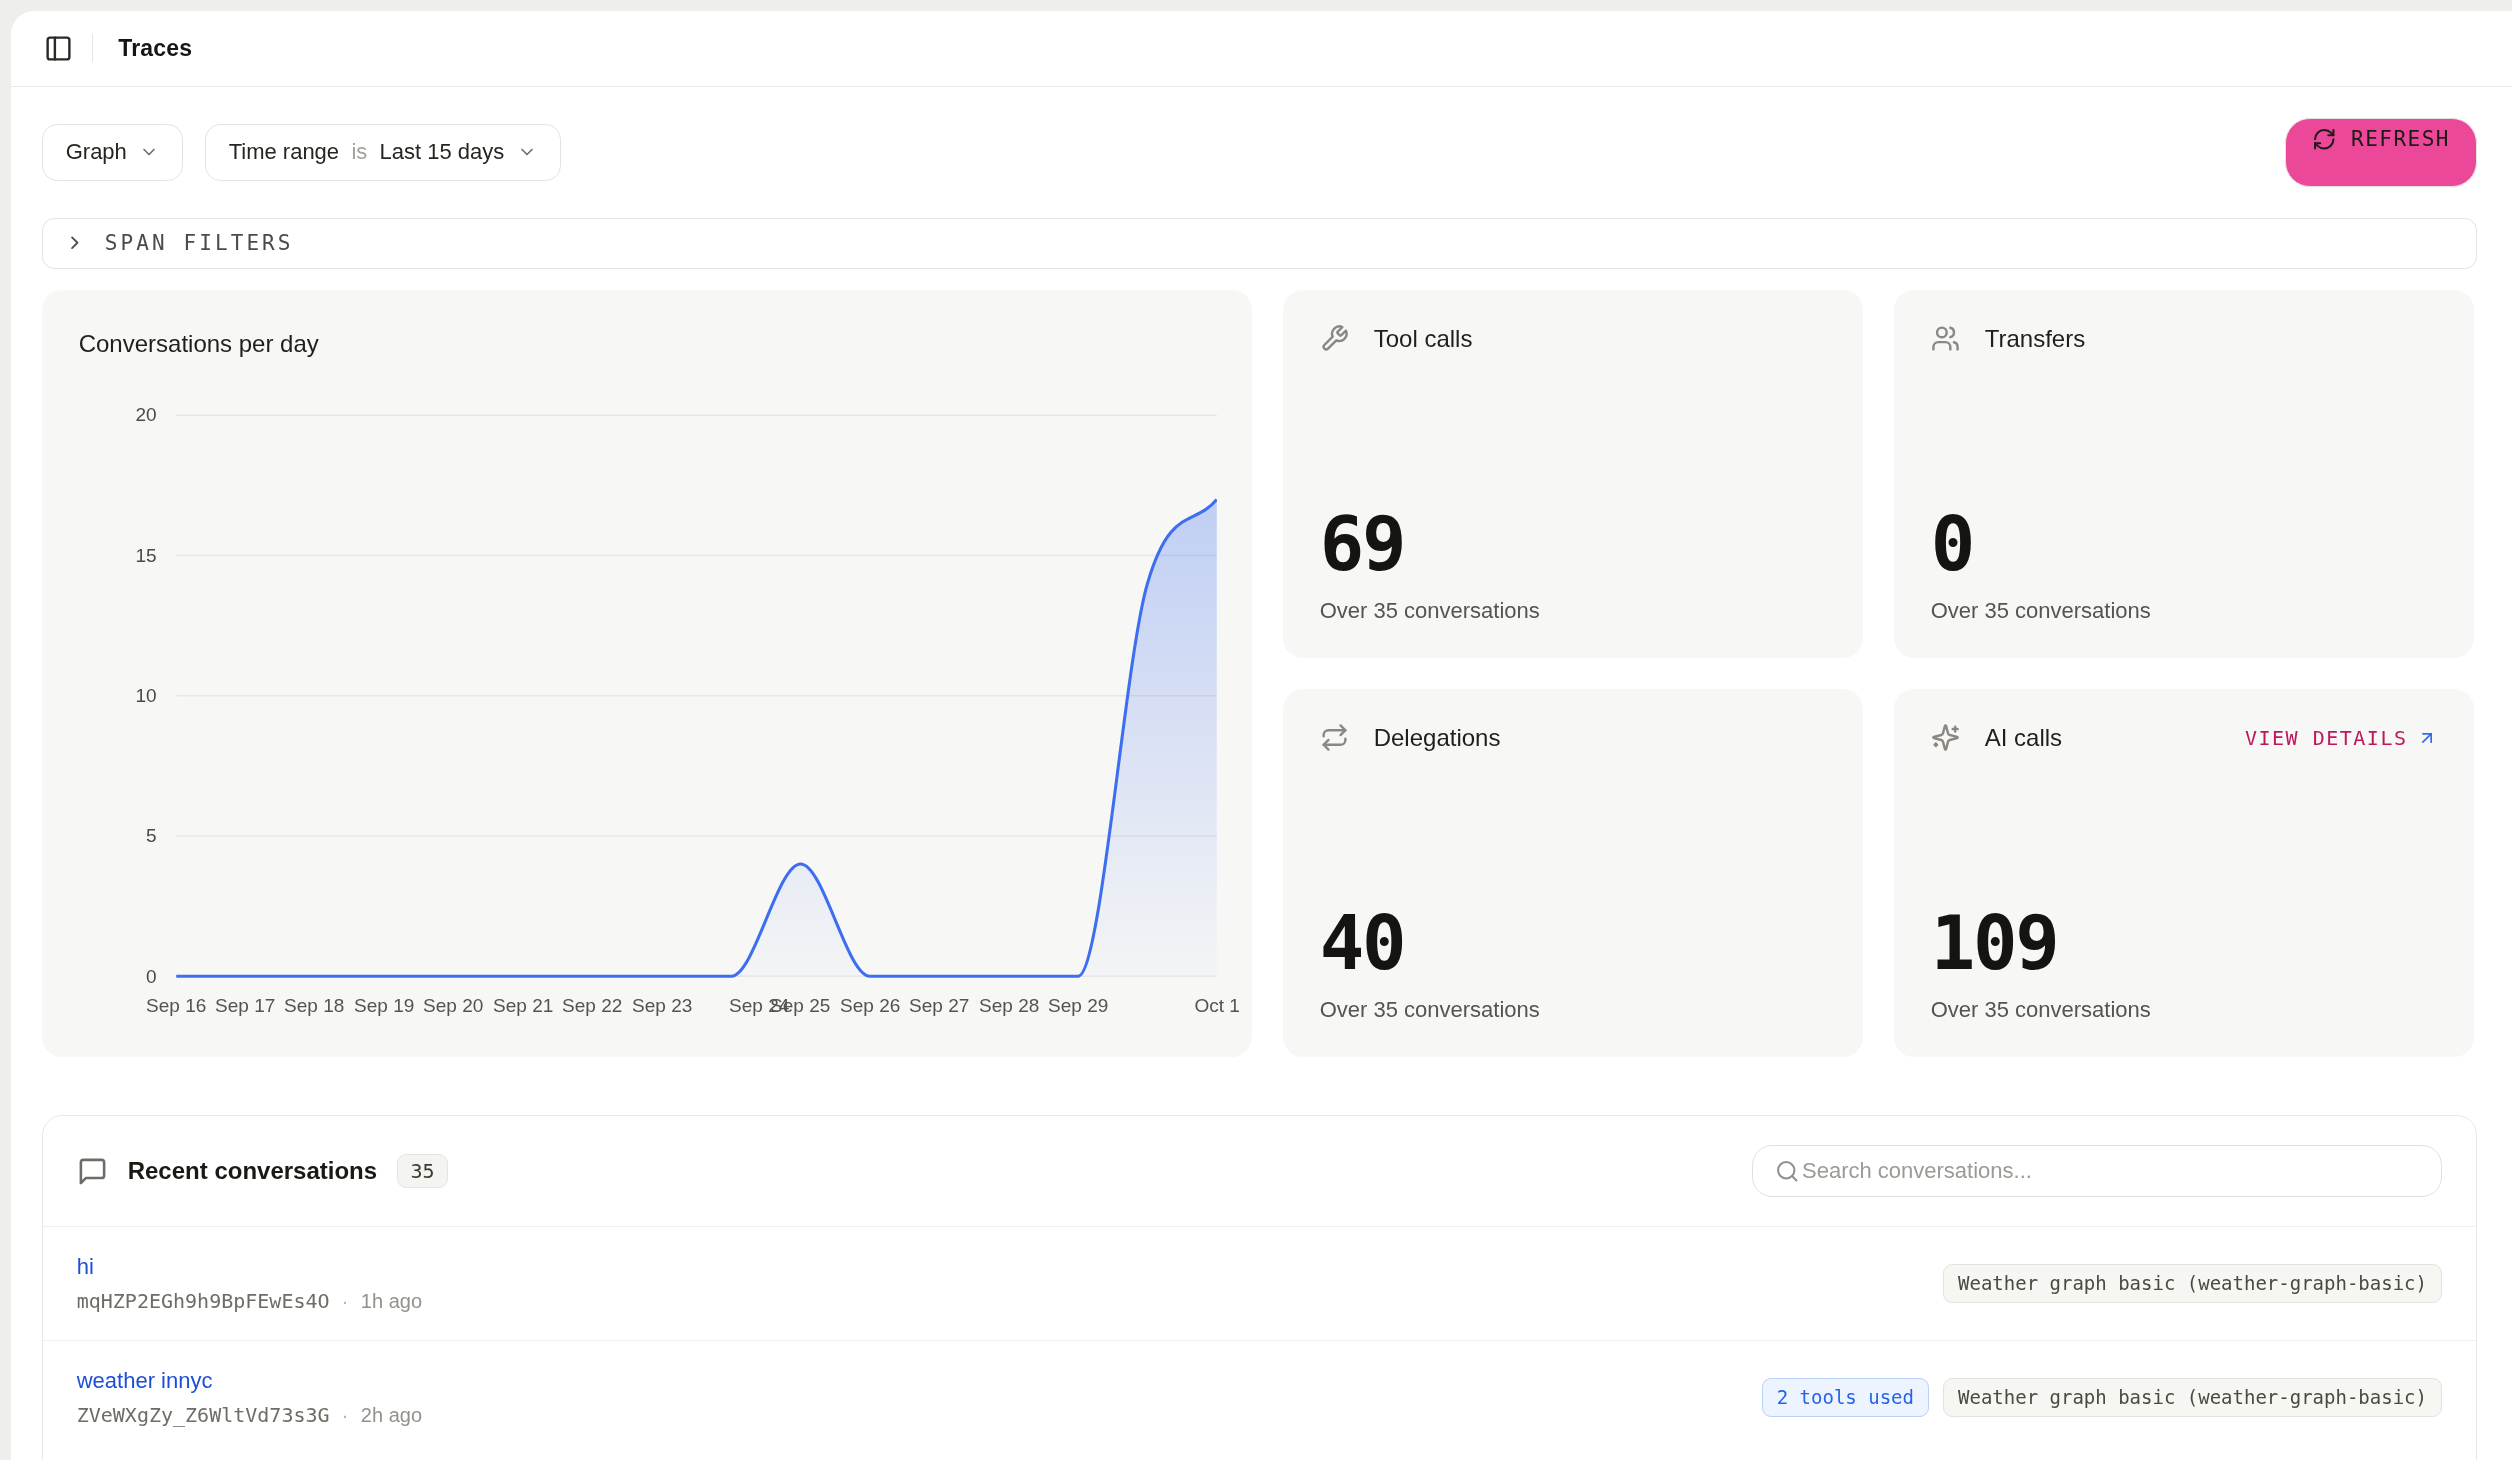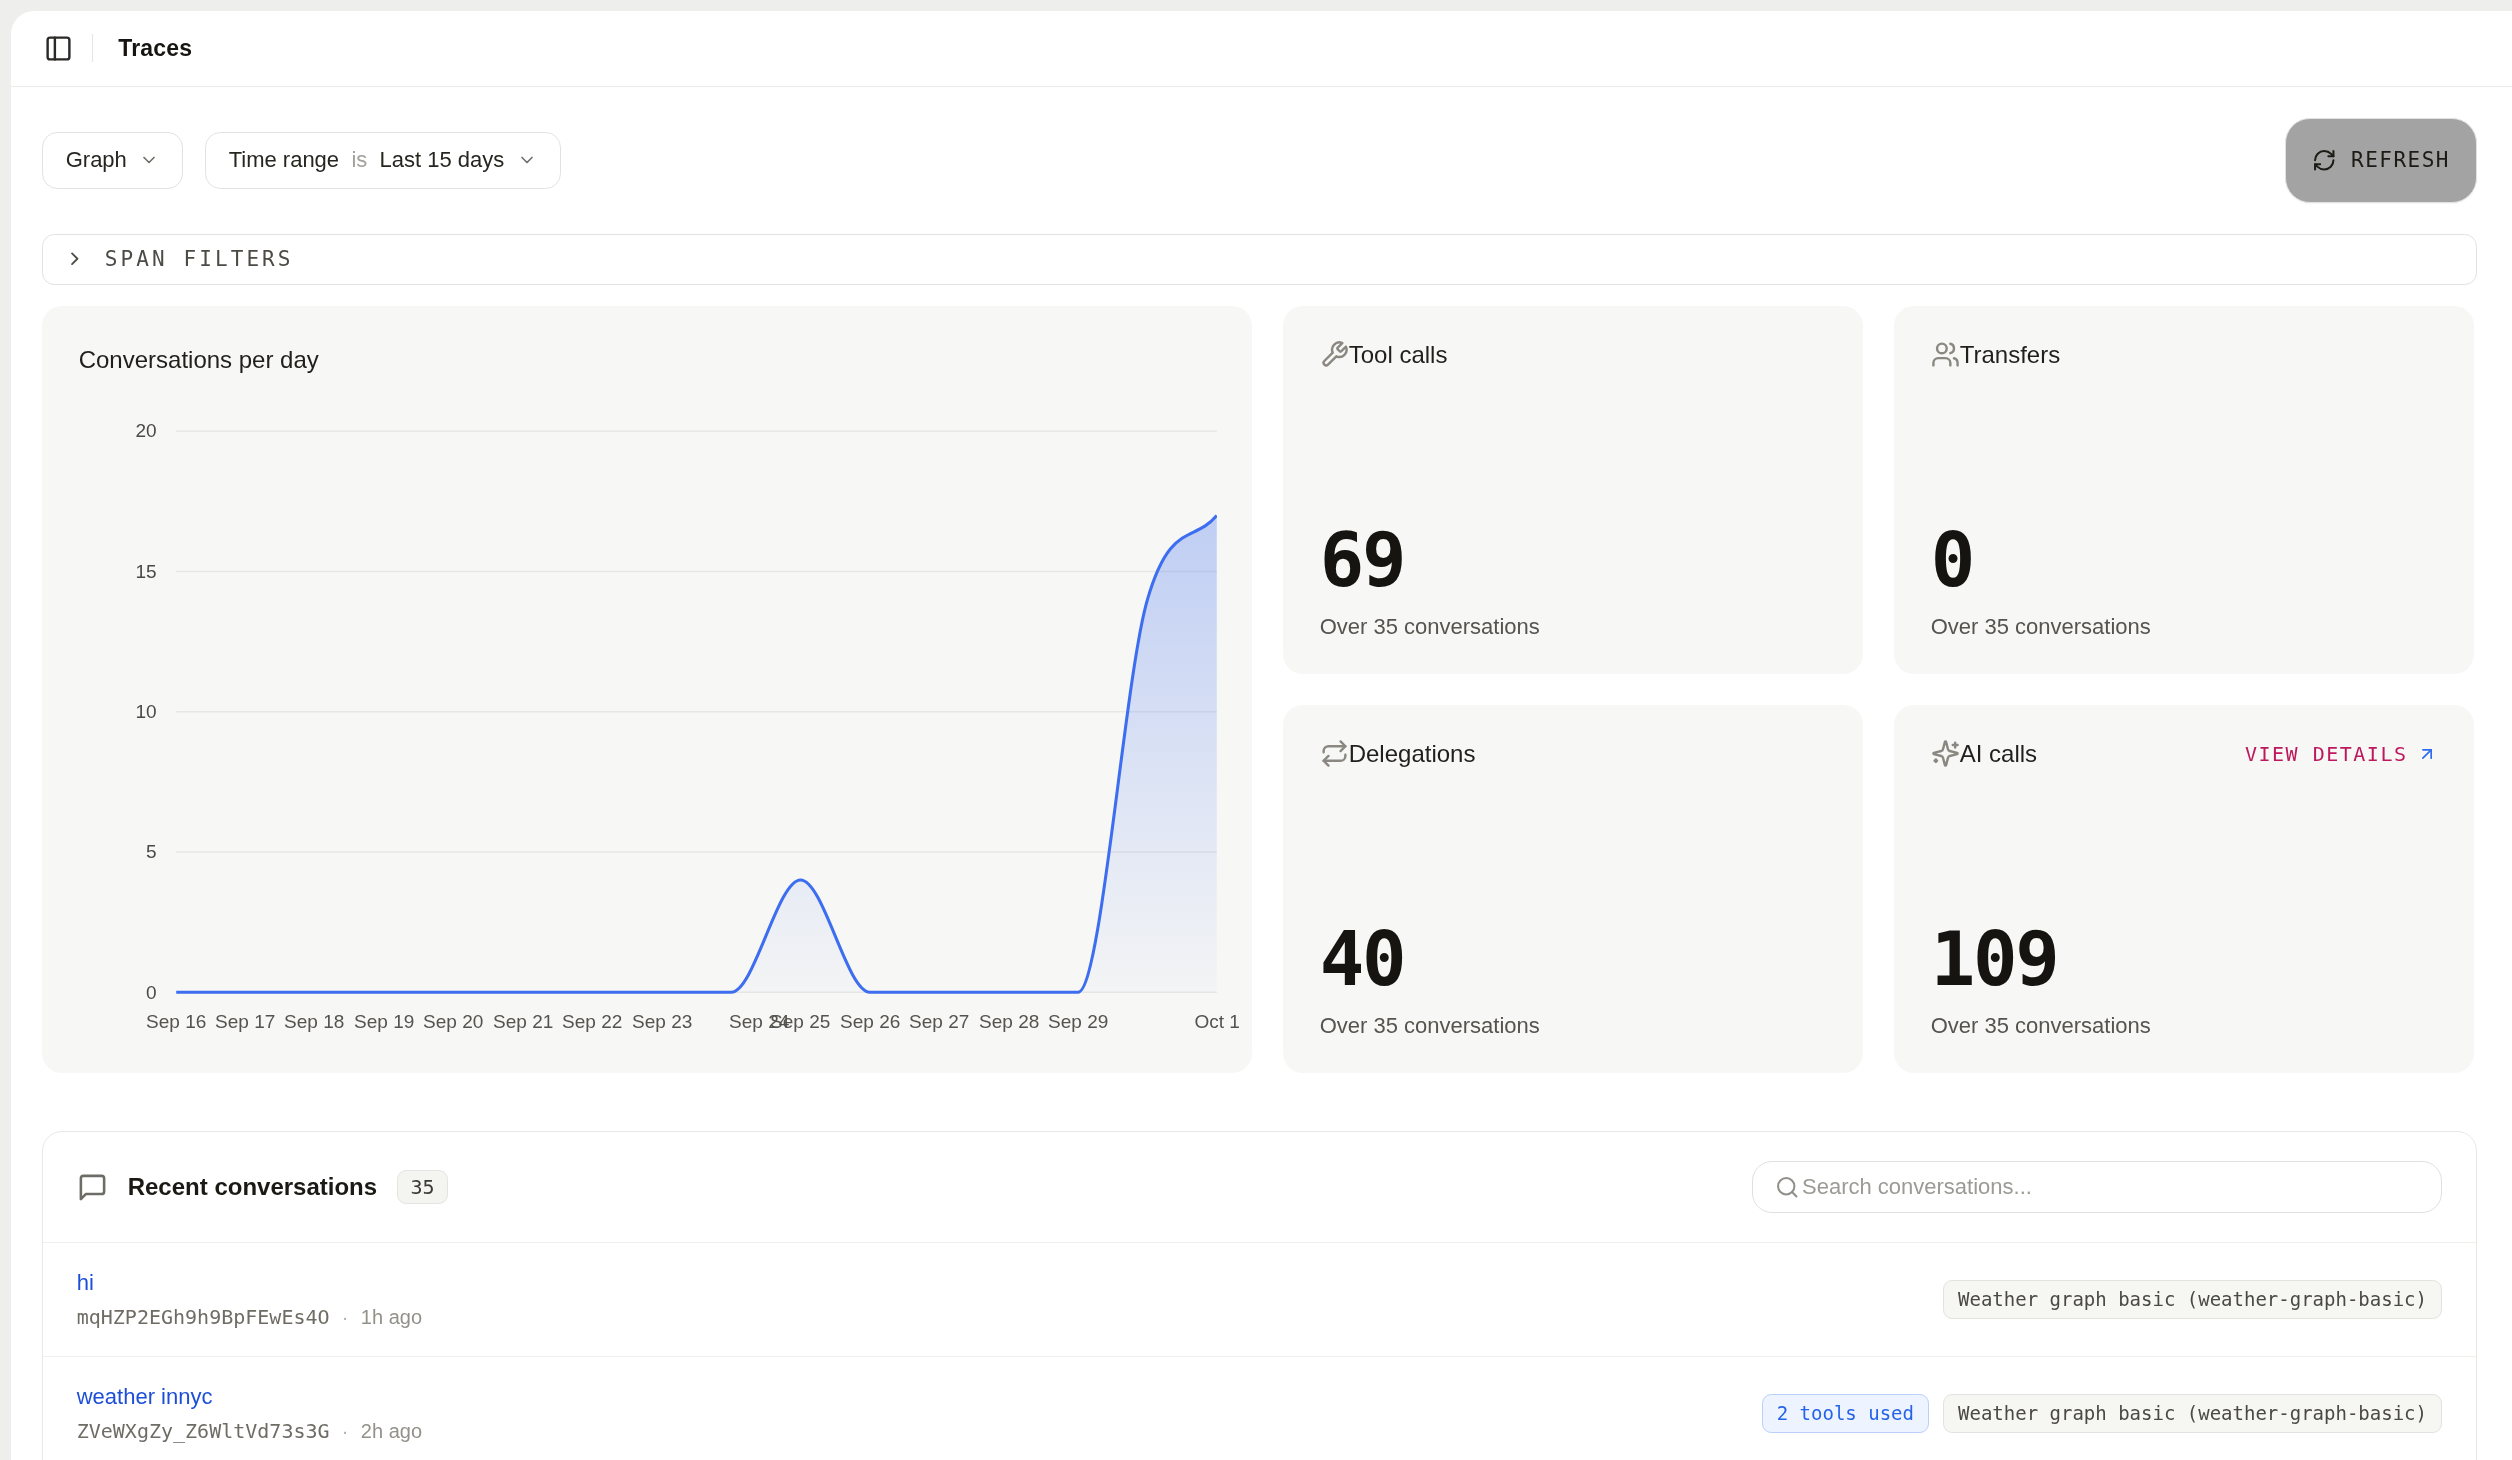--- a/index.html
+++ b/index.html
@@ -24,42 +24,42 @@
   
   .main{padding:31px 35px 0 31px;}
   .toolbar{display:flex;align-items:center;gap:21.5px;}
   .pill{
     display:flex;align-items:center;gap:12.3px;height:55px;padding:0 23px;
     background:#fff;border:1.5px solid #e3e2df;border-radius:15.3px;font-size:22px;color:#26251f;cursor:pointer;white-space:nowrap;
   }
   .pill .op{color:#a3a19b;}
   .pill svg{width:20px;height:20px;stroke:#6f6e68;}
   .refresh-btn{
-    margin-left:auto;display:flex;align-items:center;gap:14px;height:51px;padding:16px 26px;
-    background:#a3a3a3;border:1.5px solid #e3e2df;border-radius:25px;cursor:pointer;
+    margin-left:auto;display:flex;gap:14px;height:51px;padding:8px 26px;
+    background:#ec4899;border:1.5px solid #e3e2df;border-radius:25px;cursor:pointer;
     font-size:21px;letter-spacing:1.5px;color:#1c1b16;box-shadow:0 0.8px 1.5px rgba(0,0,0,.04);
   }
   .refresh-btn svg{width:24.5px;height:24.5px;stroke:#1c1b16;}
   .span-filters{
     margin-top:31px;height:49px;display:flex;align-items:center;gap:19px;padding:0 21.5px;
     border:1.5px solid #e3e2df;border-radius:12.3px;cursor:pointer;
     font-size:21px;letter-spacing:3.1px;color:#4d4b46;
   }
   .span-filters svg{width:21.5px;height:21.5px;stroke:#4d4b46;}
   
   .dash{margin-top:21.5px;display:grid;grid-template-columns:1210px 580px 580px;grid-template-rows:368px 368px;gap:31px;}
   .card{background:#f7f7f5;border-radius:20px;position:relative;}
   .chart-card{grid-row:1 / span 2;}
   .chart-title{position:absolute;left:37px;top:40px;font-size:24px;color:#211f1b;}
   .y-label{position:absolute;width:115px;text-align:right;font-size:19px;color:#4c4a45;}
   .x-label{position:absolute;width:107px;text-align:center;font-size:19px;color:#55534e;top:705px;}
   #chart-svg{position:absolute;left:134px;top:123px;}
   
   .stat-card{display:flex;flex-direction:column;padding:34px 37px;box-sizing:border-box;}
-  .stat-head{display:flex;align-items:center;gap:0;}
+  .stat-head{display:flex;align-items:center;gap:25px;}
   .stat-head svg{width:29px;height:29px;stroke:#8a8880;}
   .stat-label{font-size:24px;color:#211f1b;}
   .stat-link{margin-left:auto;display:flex;align-items:center;gap:9.2px;cursor:pointer;
     font-size:20px;letter-spacing:1.5px;color:#be185d;}
   .stat-link svg{width:20px;height:20px;stroke:#2f6bf0;}
   .stat-value{margin-top:auto;font-size:74px;font-weight:700;line-height:1;letter-spacing:-2.3px;color:#151410;}
   .stat-sub{margin-top:17px;font-size:22px;color:#56544f;}
   
   .recent{
     margin-top:58px;background:#fff;border:1.5px solid #e9e8e5;border-radius:20px;

